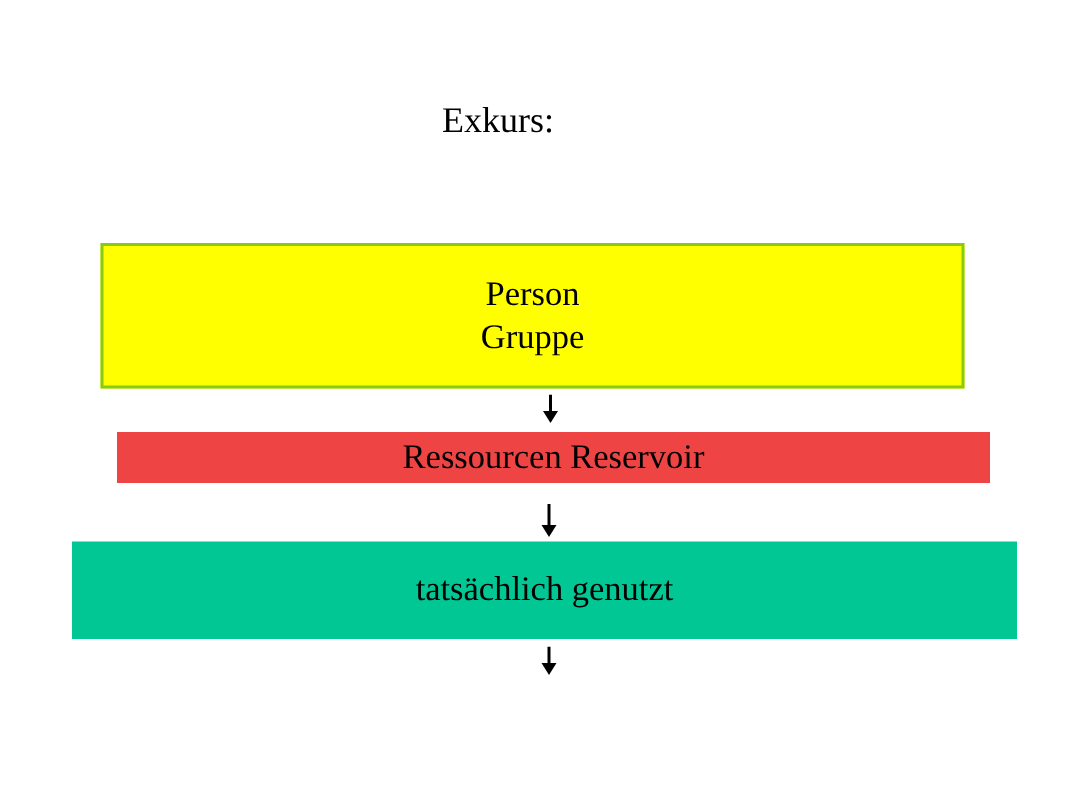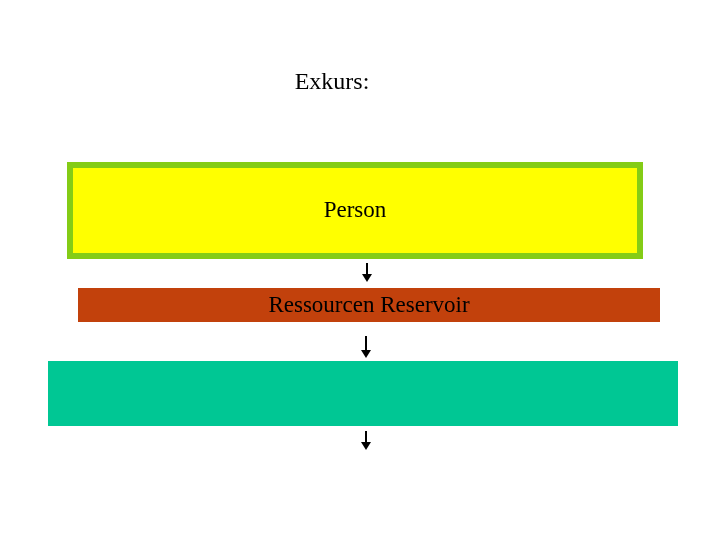--- a/index.html
+++ b/index.html
@@ -37,25 +37,25 @@
     justify-content: center;
     align-items: center;
     text-align: center;
     font-size: 23px;
     line-height: 1.25;
     white-space: nowrap;
   }
   .box-person {
     left: 67px; top: 162px; width: 576px; height: 97px;
     background: #FFFF00;
-    border: 6px solid #84cc16;
+    border: 2px solid #84cc16;
   }
   .box-reservoir {
     left: 78px; top: 288px; width: 582px; height: 34px;
-    background: #c2410c;
+    background: #ef4444;
   }
   .box-verfuegbar {
     left: 48px; top: 361px; width: 630px; height: 65px;
     background: #00C794;
   }
   .box-output {
     left: 60px; top: 454px; width: 607px; height: 37px;
     background: #00C794;
   }
 
@@ -73,20 +73,21 @@
 <body>
 
 <div class="slide">
 
   <div class="title-row">
     <span class="title-prefix">Exkurs:</span>
   </div>
 
   <div class="flow-box box-person">
     <div>Person</div>
+    <div>Gruppe</div>
   </div>
 
   <div class="arrow arrow-1">
     <svg width="16" height="19" viewBox="0 0 16 19" aria-hidden="true">
       <line x1="8" y1="0" x2="8" y2="12" stroke="#000000" stroke-width="2"></line>
       <polygon points="3,11 13,11 8,19" fill="#000000"></polygon>
     </svg>
   </div>
 
   <div class="flow-box box-reservoir">
@@ -94,20 +95,21 @@
   </div>
 
   <div class="arrow arrow-2">
     <svg width="16" height="22" viewBox="0 0 16 22" aria-hidden="true">
       <line x1="8" y1="0" x2="8" y2="15" stroke="#000000" stroke-width="2"></line>
       <polygon points="3,14 13,14 8,22" fill="#000000"></polygon>
     </svg>
   </div>
 
   <div class="flow-box box-verfuegbar">
+    <div>tatsächlich genutzt</div>
   </div>
 
   <div class="arrow arrow-3">
     <svg width="16" height="19" viewBox="0 0 16 19" aria-hidden="true">
       <line x1="8" y1="0" x2="8" y2="12" stroke="#000000" stroke-width="2"></line>
       <polygon points="3,11 13,11 8,19" fill="#000000"></polygon>
     </svg>
   </div>
 
 

